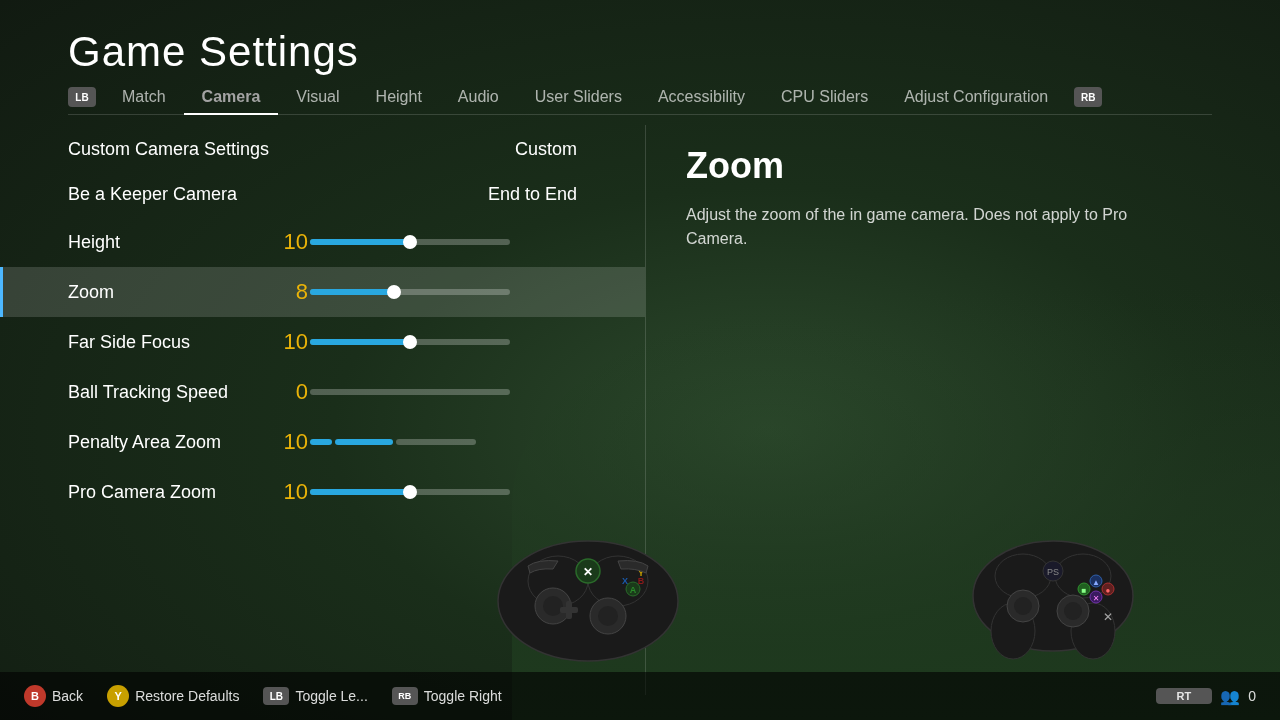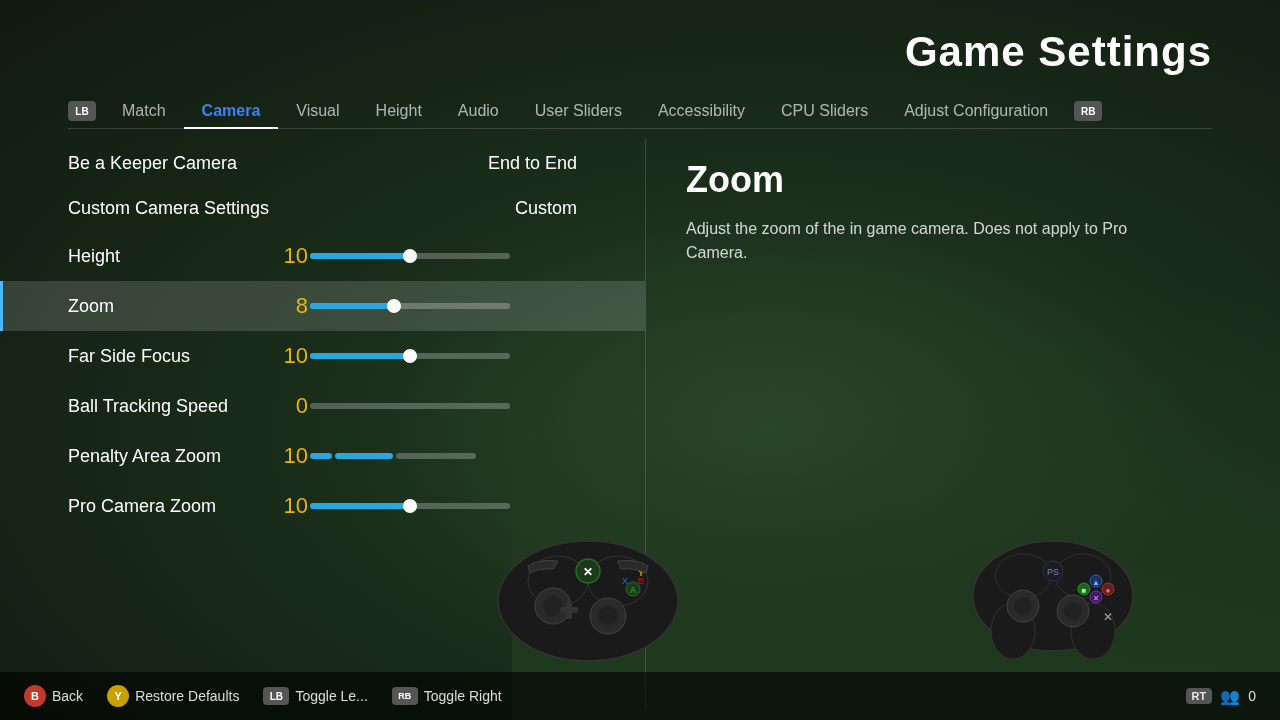--- a/index.html
+++ b/index.html
@@ -41,25 +41,24 @@
       height: 100%;
     }
 
     
     .header {
       padding: 28px 68px 0 68px;
     }
 
     .page-title {
       font-size: 42px;
-      font-weight: 700;
+      font-weight: 400;
       color: #fff;
       letter-spacing: 1px;
-      margin-bottom: 18px;
-      text-align: right;
+      margin-bottom: 4px;
     }
 
     
     .tab-bar {
       display: flex;
       align-items: center;
       gap: 0;
       border-bottom: 1px solid rgba(255,255,255,0.15);
       padding-bottom: 0;
     }
@@ -88,21 +87,21 @@
     .tab-item {
       padding: 8px 18px;
       font-size: 16px;
       color: rgba(255,255,255,0.65);
       cursor: pointer;
       white-space: nowrap;
       position: relative;
     }
 
     .tab-item.active {
-      color: #3b82f6;
+      color: #a3a3a3;
       font-weight: 700;
     }
 
     .tab-item.active::after {
       content: '';
       position: absolute;
       bottom: -1px;
       left: 0;
       right: 0;
       height: 2px;
@@ -279,21 +278,21 @@
       display: flex;
       align-items: center;
       gap: 8px;
       font-size: 14px;
       color: rgba(255,255,255,0.85);
     }
 
     .rt-badge {
       background: #555;
       border-radius: 4px;
-      padding: 2px 6px;
+      padding: 2px 21px;
       font-size: 11px;
       font-weight: 700;
     }
 
     .players-icon {
       font-size: 16px;
     }
 
     
     .panel-divider {
@@ -327,27 +326,27 @@
 
       <div class="lb-rb-btn rb-btn">RB</div>
     </div>
   </div>
 
   <div class="main">
 
     <div class="settings-panel">
 
       <div class="setting-row">
+        <span class="setting-label">Custom Camera Settings</span>
+        <span class="setting-text-value">Custom</span>
+      </div>
+
+      <div class="setting-row">
         <span class="setting-label">Be a Keeper Camera</span>
         <span class="setting-text-value">End to End</span>
-      </div>
-
-      <div class="setting-row">
-        <span class="setting-label">Custom Camera Settings</span>
-        <span class="setting-text-value">Custom</span>
       </div>
 
       <div class="setting-row">
         <span class="setting-label">Height</span>
         <span class="setting-value">10</span>
         <div class="slider-container">
           <div class="slider-track">
             <div class="slider-fill" style="width: 50%;">
               <div class="slider-thumb"></div>
             </div>

